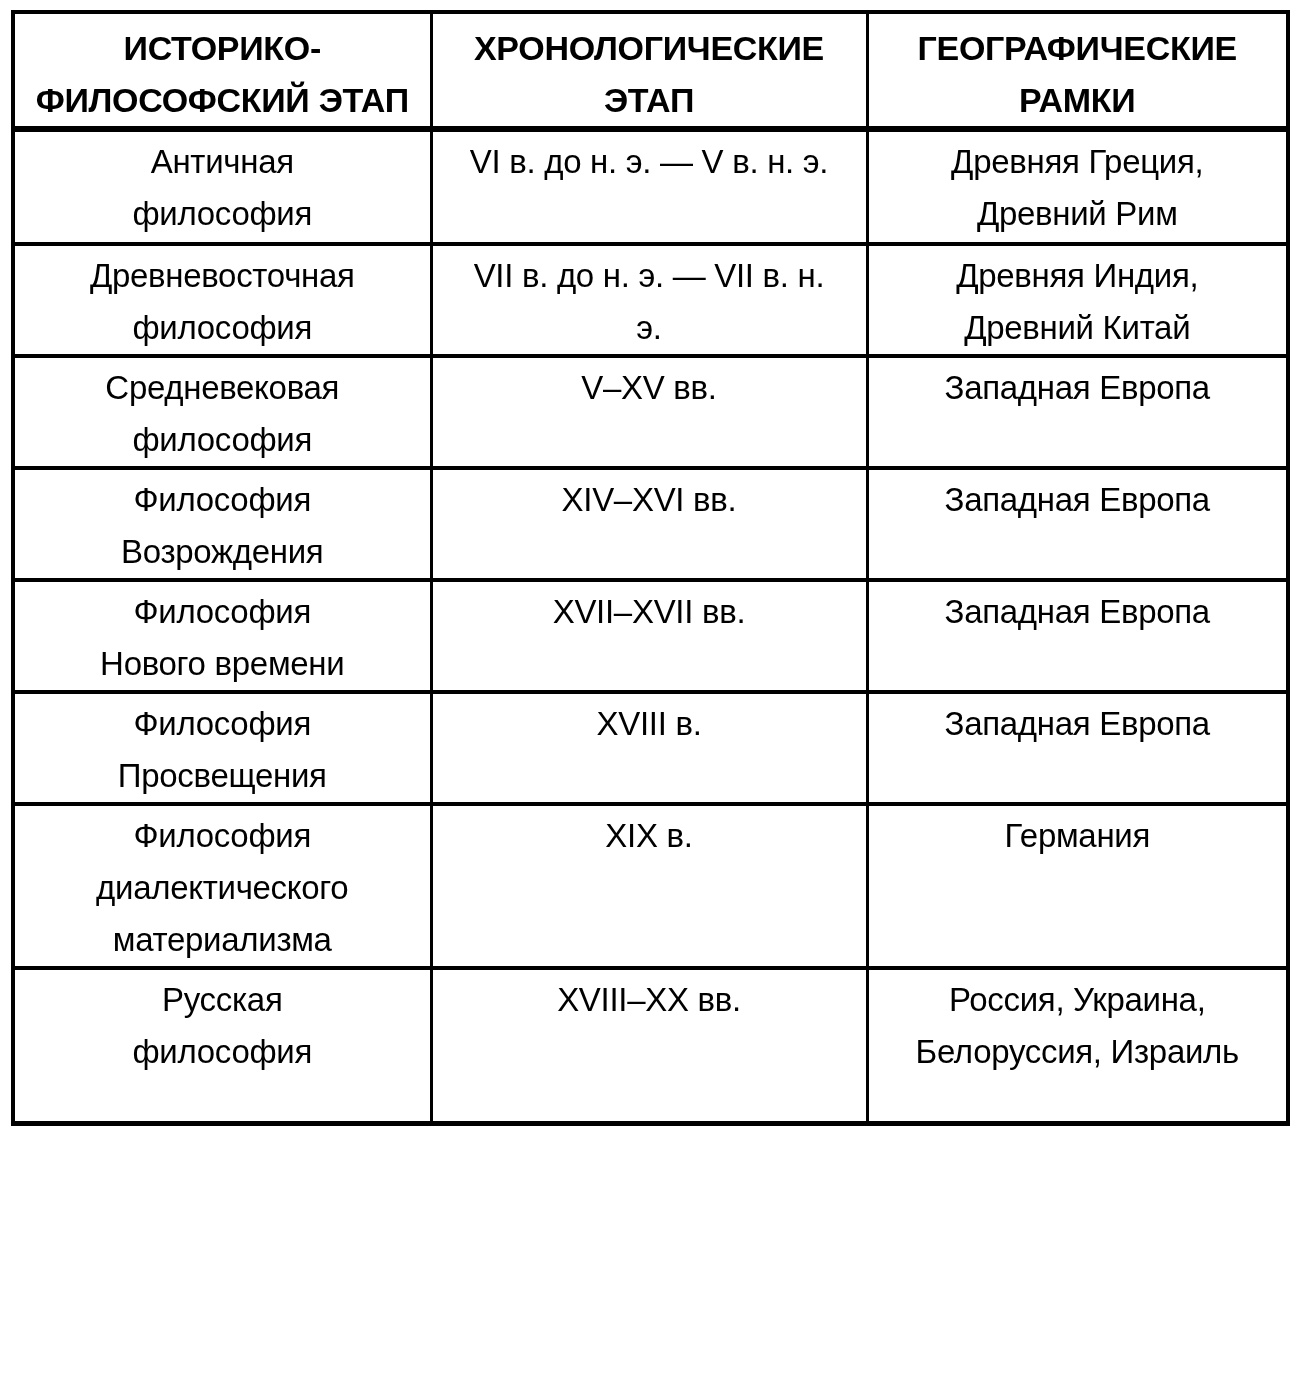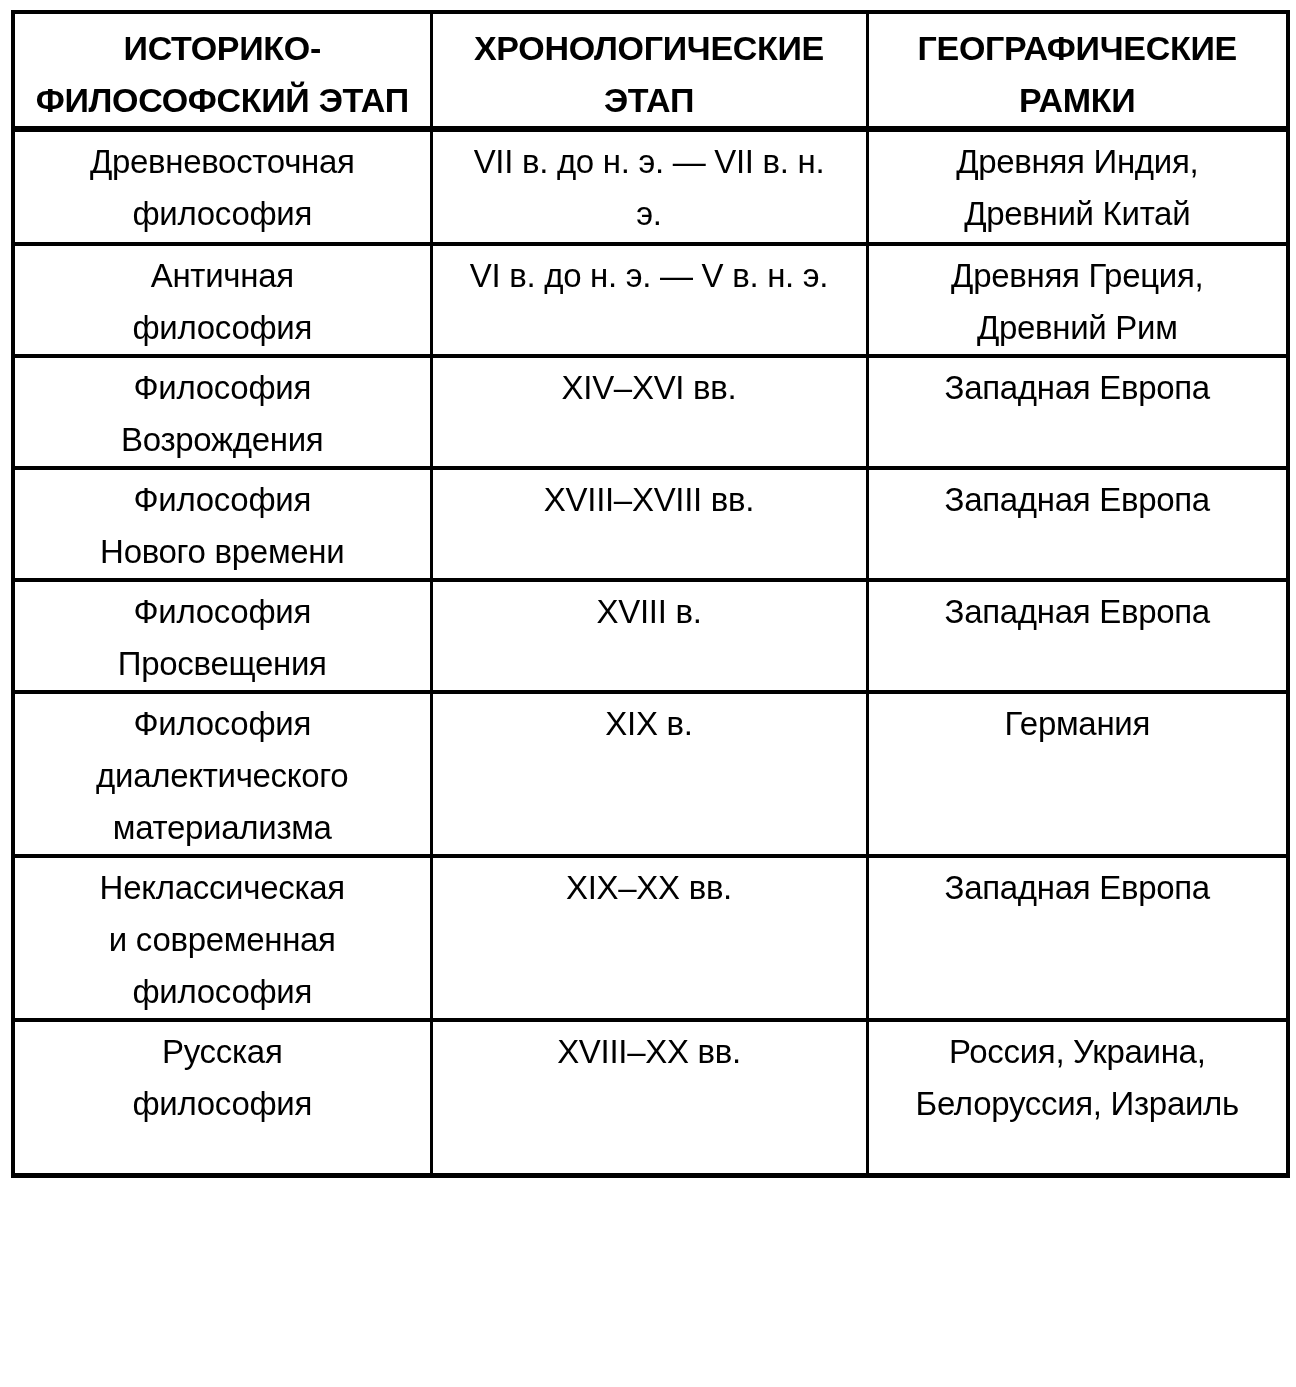--- a/index.html
+++ b/index.html
@@ -87,67 +87,66 @@
         <th>ИСТОРИКО-
 ФИЛОСОФСКИЙ ЭТАП</th>
         <th>ХРОНОЛОГИЧЕСКИЕ
 ЭТАП</th>
         <th>ГЕОГРАФИЧЕСКИЕ
 РАМКИ</th>
       </tr>
     </thead>
     <tbody>
       <tr>
+        <td>Античная
+философия</td>
+        <td>VI в. до н. э. — V в. н. э.</td>
+        <td>Древняя Греция,
+Древний Рим</td>
+      </tr>
+      <tr>
         <td>Древневосточная
 философия</td>
         <td>VII в. до н. э. — VII в. н.
 э.</td>
         <td>Древняя Индия,
 Древний Китай</td>
       </tr>
       <tr>
-        <td>Античная
+        <td>Средневековая
 философия</td>
-        <td>VI в. до н. э. — V в. н. э.</td>
-        <td>Древняя Греция,
-Древний Рим</td>
+        <td>V–XV вв.</td>
+        <td>Западная Европа</td>
       </tr>
       <tr>
         <td>Философия
 Возрождения</td>
         <td>XIV–XVI вв.</td>
         <td>Западная Европа</td>
       </tr>
       <tr>
         <td>Философия
 Нового времени</td>
-        <td>XVIII–XVIII вв.</td>
+        <td>XVII–XVII вв.</td>
         <td>Западная Европа</td>
       </tr>
       <tr>
         <td>Философия
 Просвещения</td>
         <td>XVIII в.</td>
         <td>Западная Европа</td>
       </tr>
       <tr>
         <td>Философия
 диалектического
 материализма</td>
         <td>XIX в.</td>
         <td>Германия</td>
       </tr>
       <tr>
-        <td class="bold-stage">Неклассическая
-и современная
-философия</td>
-        <td>XIX–XX вв.</td>
-        <td>Западная Европа</td>
-      </tr>
-      <tr>
         <td class="bold-stage">Русская
 философия</td>
         <td>XVIII–XX вв.</td>
         <td>Россия, Украина,
 Белоруссия, Израиль</td>
       </tr>
     </tbody>
   </table>
 </div>
 

